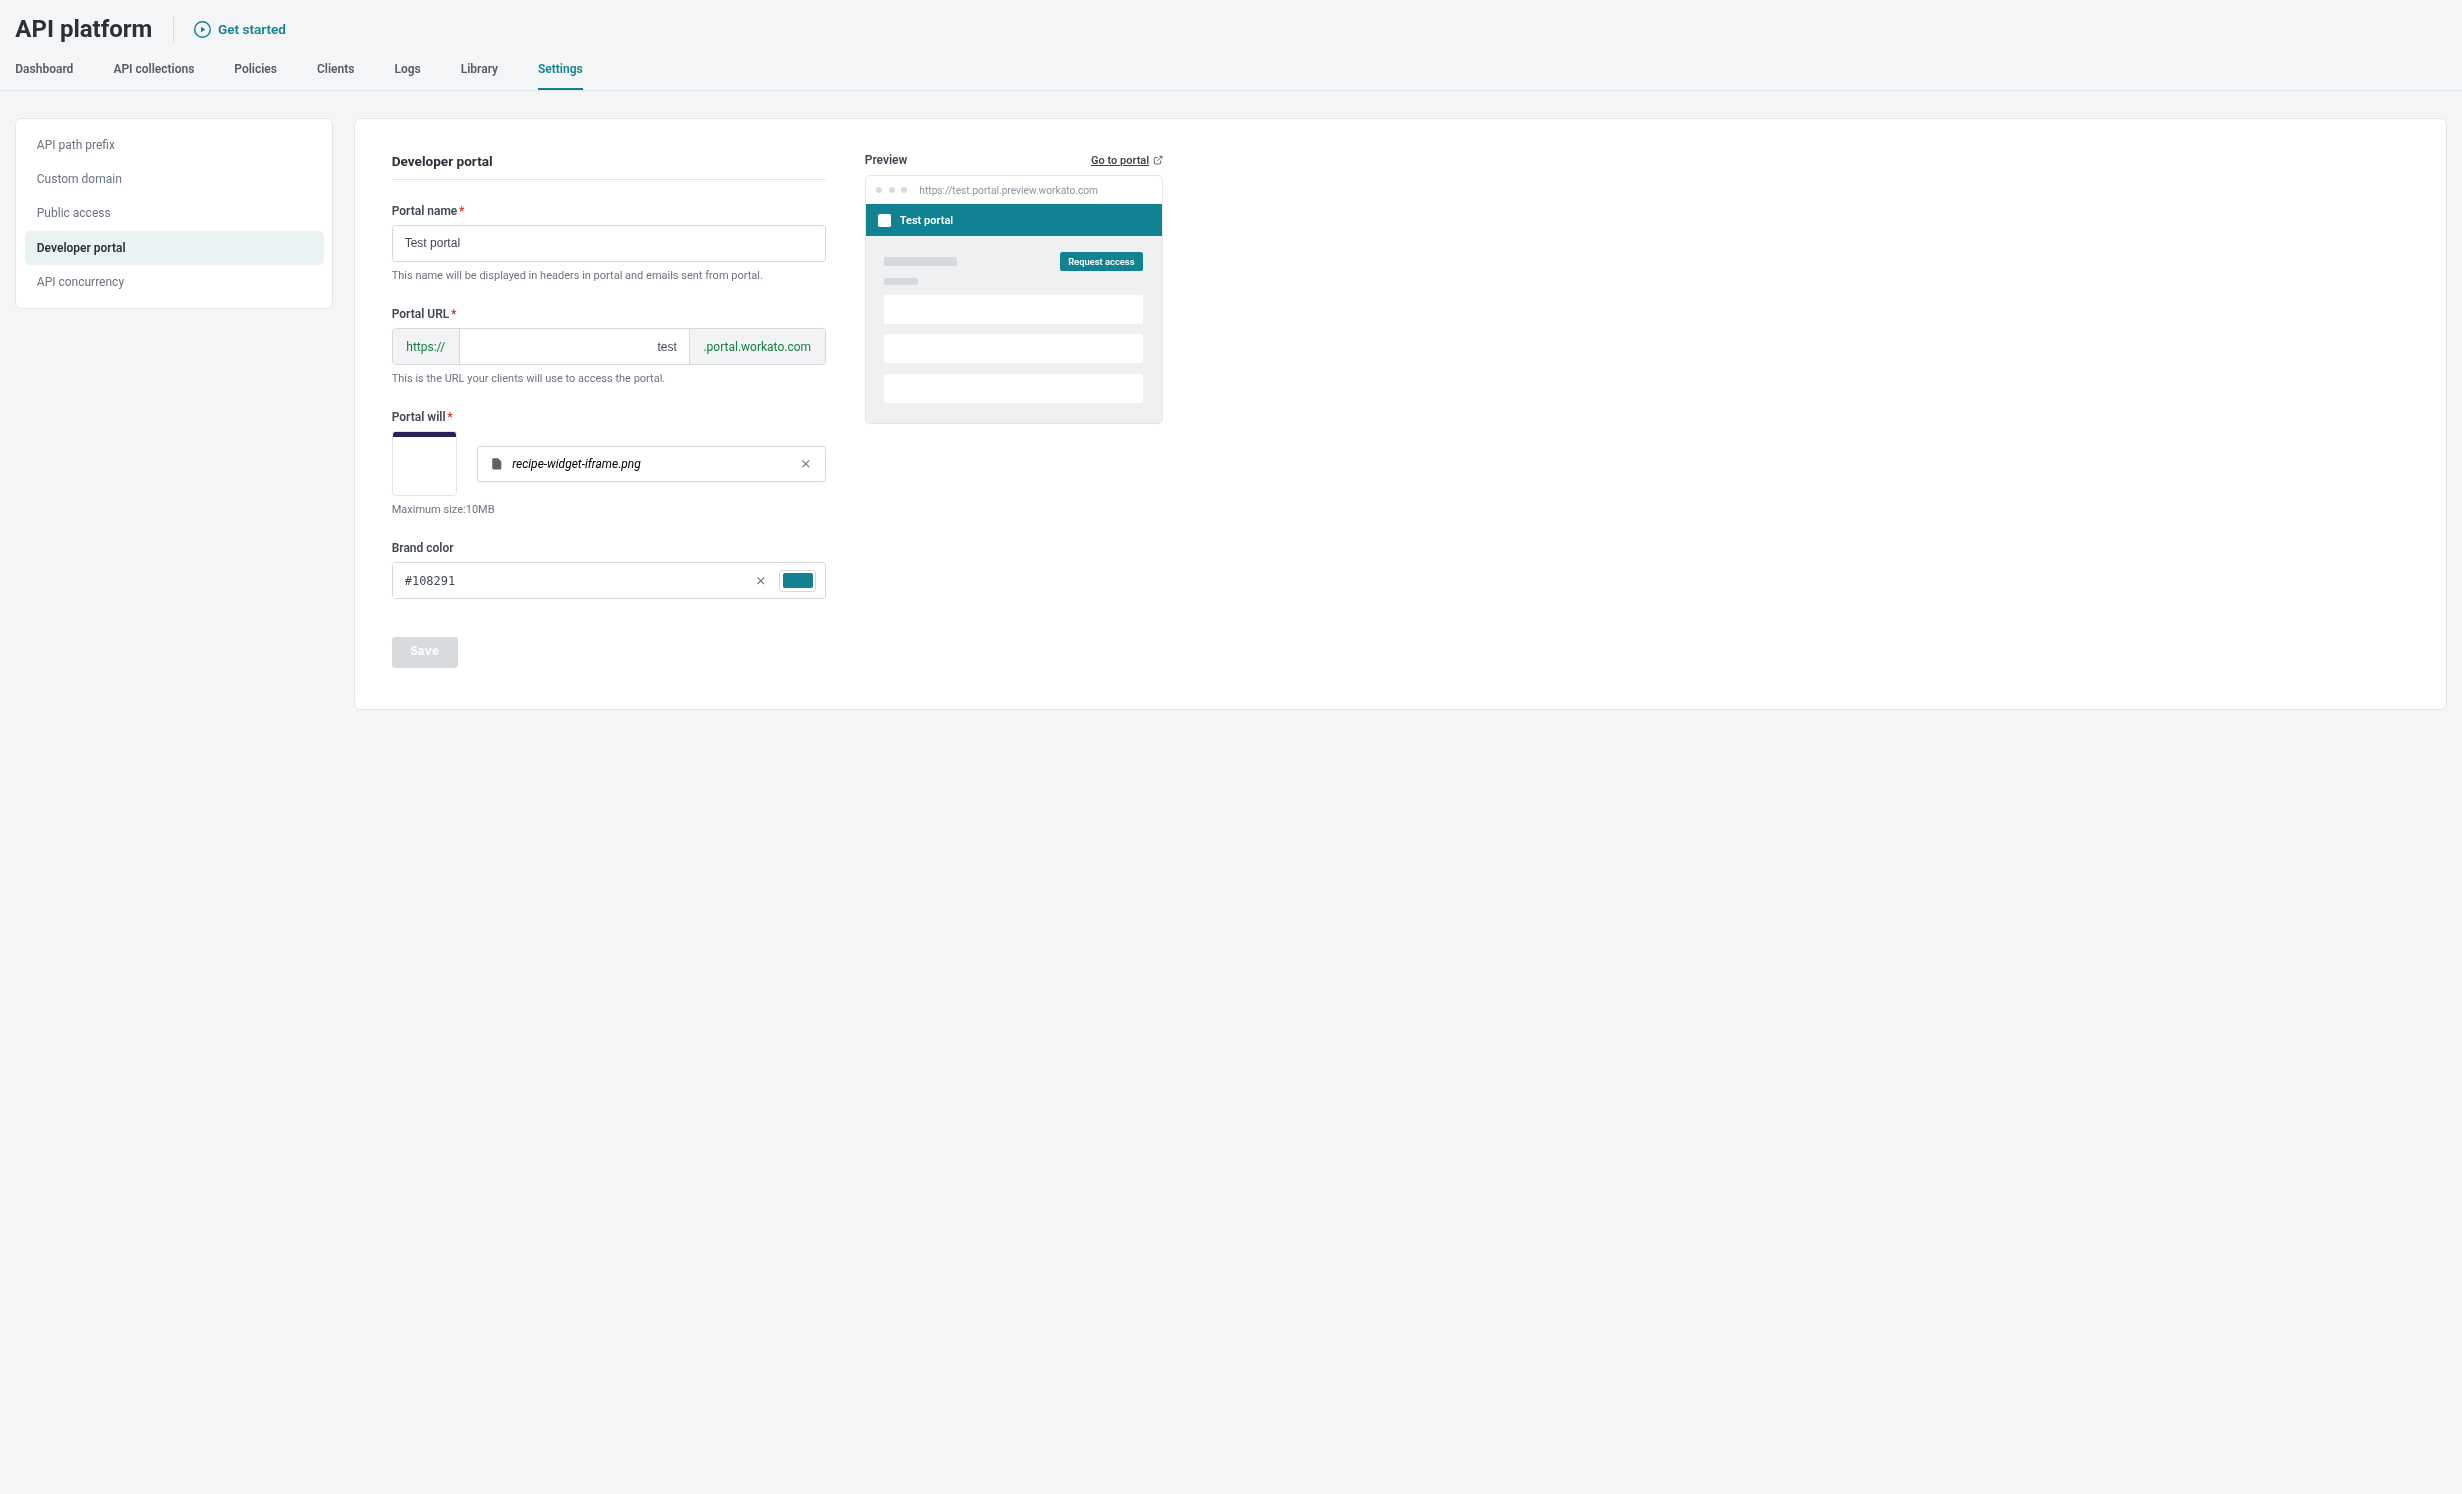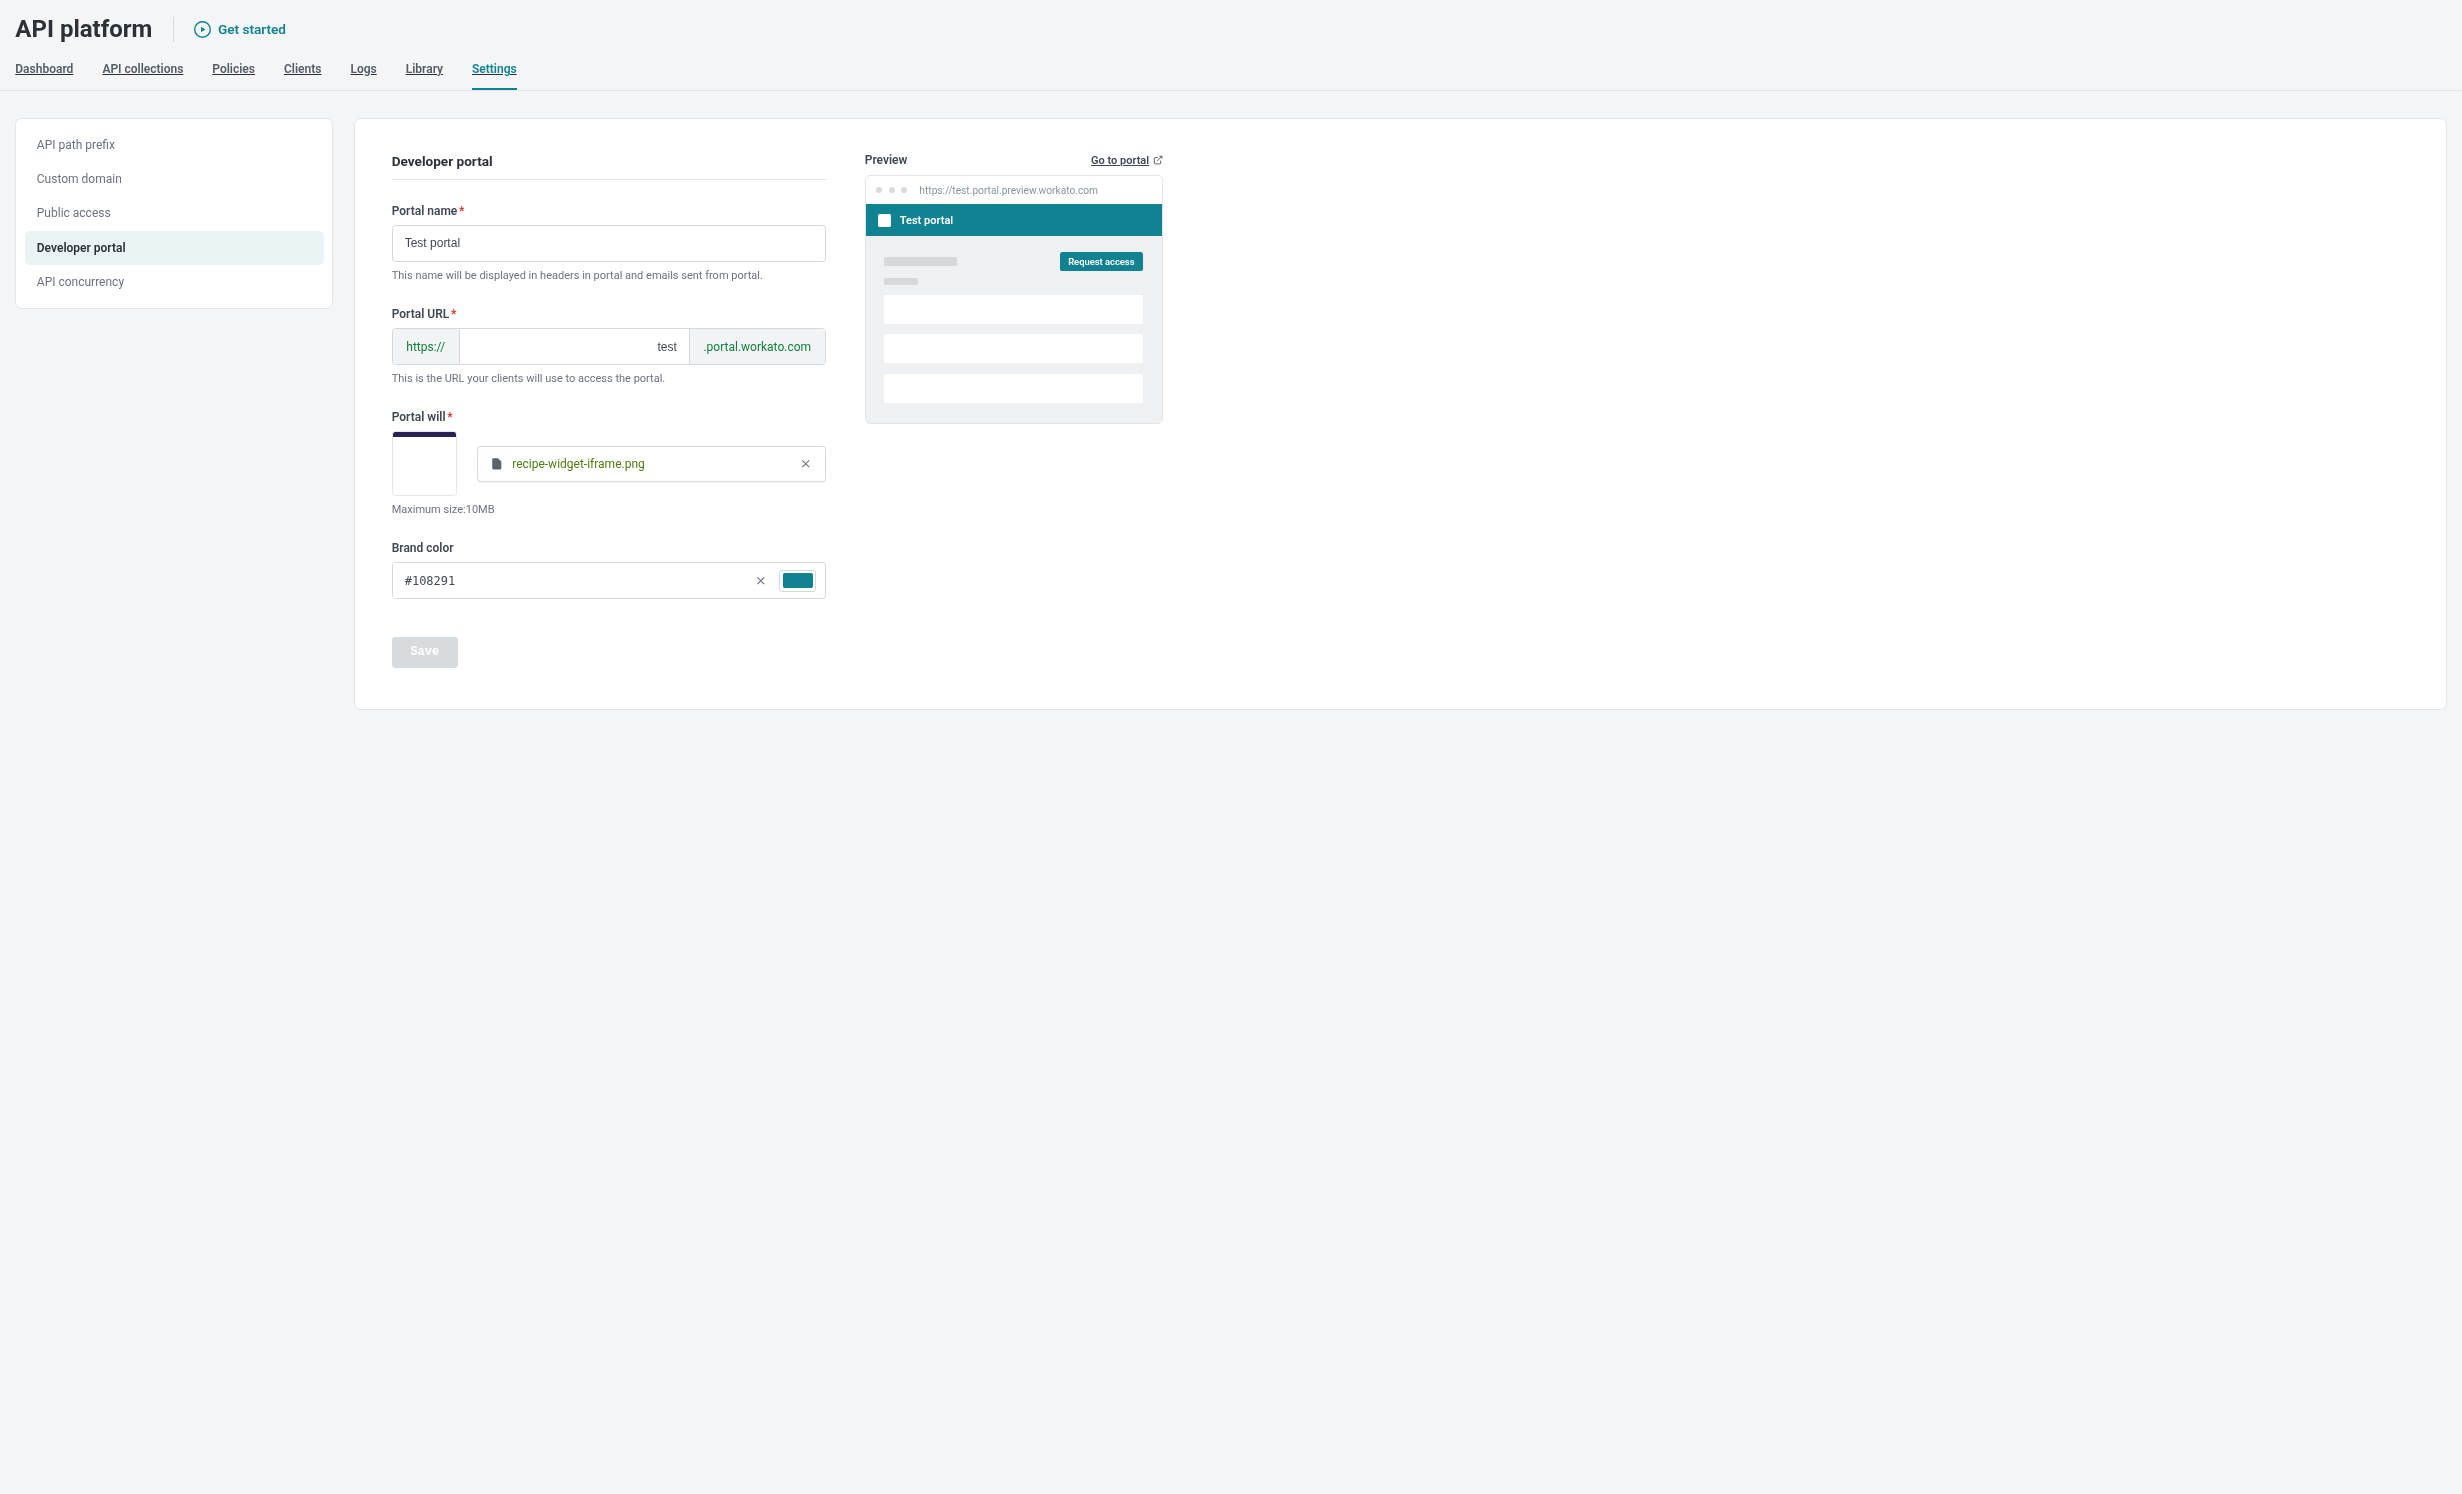--- a/index.html
+++ b/index.html
@@ -30,24 +30,23 @@
       align-items: center;
       gap: 6.8px;
       color: #108291;
       font-weight: 600;
       cursor: pointer;
       font-size: 13.6px;
     }
     .get-started svg { width: 17px; height: 17px; }
     .tabs {
       display: flex;
-      gap: 29px;
+      gap: 40px;
       padding: 18.7px 15.3px 0 15.3px;
       border-bottom: 0.9px solid #e3e6e9;
-      text-decoration: underline;
     }
     .tab {
       padding-bottom: 12px;
       font-weight: 600;
       color: #555c66;
       cursor: pointer;
     }
     .tab.active {
       color: #108291;
       border-bottom: 2.6px solid #108291;
@@ -173,21 +172,21 @@
       align-items: center;
       padding: 0 12px;
       gap: 8.5px;
       background: #fff;
       box-shadow: 0 0.9px 0.9px rgba(0,0,0,0.04);
       margin-top: 14.5px;
     }
     .file-chip .file-icon {
       width: 13.6px; height: 13.6px; flex-shrink: 0;
     }
-    .file-chip span { flex: 1; color: #4d7c0f; }
+    .file-chip span { flex: 1; color: #000000; font-style: italic; }
     .close-btn {
       width: 13.6px;
       height: 13.6px;
       cursor: pointer;
       color: #6b7280;
     }
     .color-wrap {
       display: flex;
       align-items: center;
       border: 0.9px solid #d5d9de;

